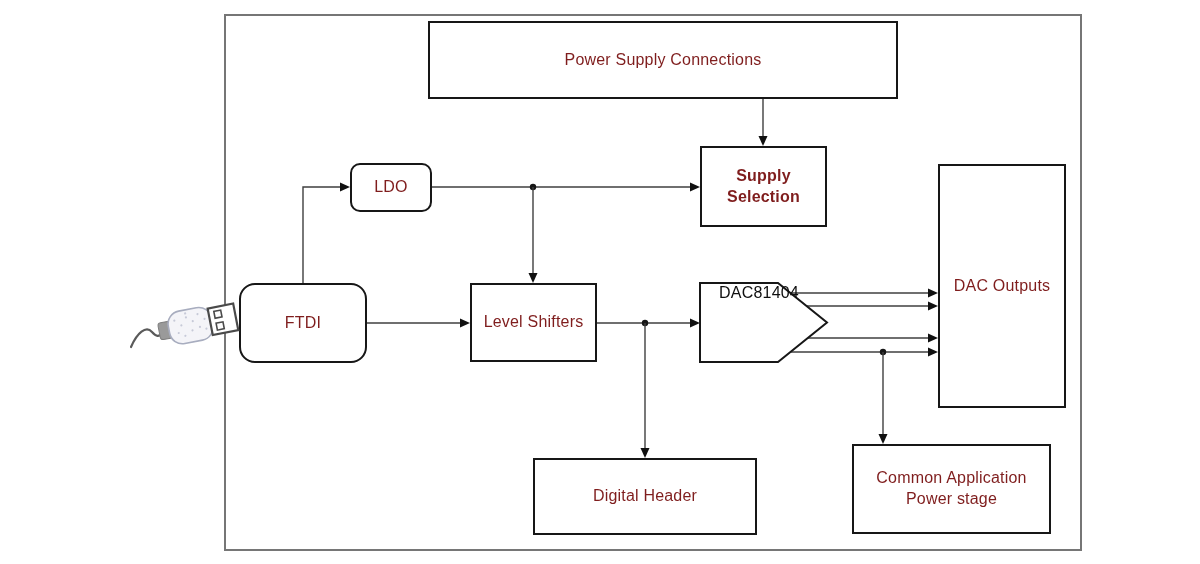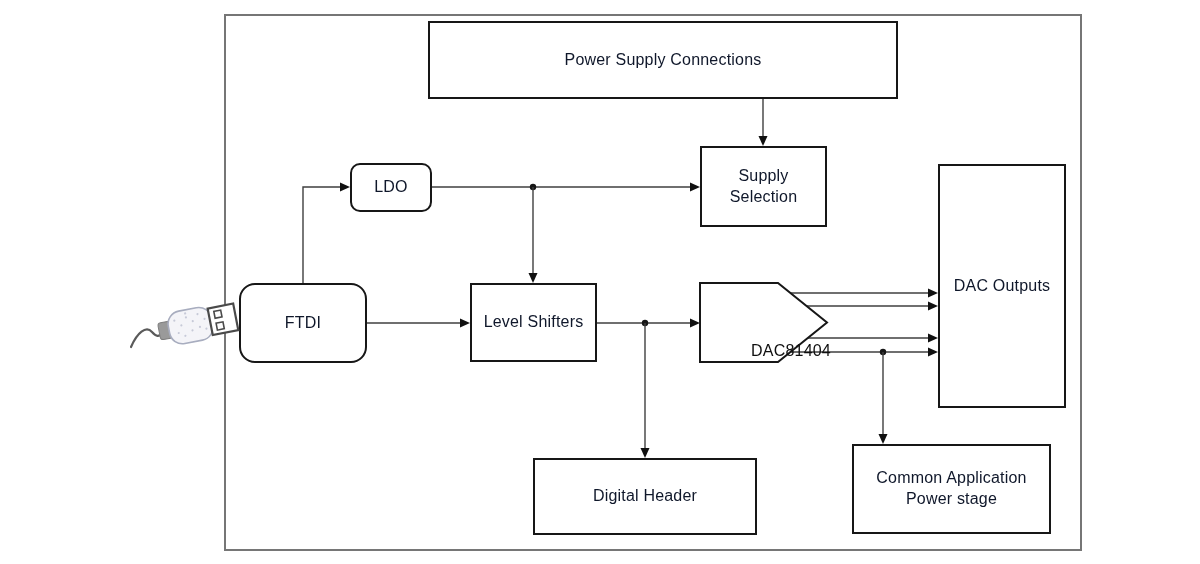--- a/index.html
+++ b/index.html
@@ -9,31 +9,31 @@
     color:#111111;
   }
   .frame {
     position:absolute; left:224px; top:14px; width:858px; height:537px;
     border:2px solid #767676; box-sizing:border-box; background:#ffffff;
   }
   .block {
     position:absolute; box-sizing:border-box;
     border:2px solid #171717; background:#ffffff;
     display:flex; align-items:center; justify-content:center;
-    text-align:center; font-size:16px; letter-spacing:0.2px; color:#0f172a;
+    text-align:center; font-size:16px; letter-spacing:0.2px; color:#7f1d1d;
   }
   .block span, .penta-label span { white-space:pre-line; line-height:1.3; }
   .penta-label {
-    position:absolute; display:flex; align-items:flex-end; justify-content:center;
-    text-align:center; font-size:16px; letter-spacing:0.2px; color:#0f0f0f;margin-left:32px;
+    position:absolute; display:flex; align-items:flex-start; justify-content:center;
+    text-align:center; font-size:16px; letter-spacing:0.2px; color:#0f0f0f;
   }
   svg.wires { position:absolute; left:0; top:0; width:1200px; height:564px; }
   .b-power   { left:428px; top:21px;  width:470px; height:78px; }
   .b-ldo     { left:350px; top:163px; width:82px;  height:49px;border-radius:10px; }
-  .b-supply  { left:700px; top:146px; width:127px; height:81px; }
+  .b-supply  { left:700px; top:146px; width:127px; height:81px;font-weight:bold; }
   .b-ftdi    { left:239px; top:283px; width:128px; height:80px;border-radius:16px; }
   .b-level   { left:470px; top:283px; width:127px; height:79px; }
   .b-dacout  { left:938px; top:164px; width:128px; height:244px; }
   .b-digital { left:533px; top:458px; width:224px; height:77px; }
   .b-common  { left:852px; top:444px; width:199px; height:90px; }
   .l-dac     { left:700px; top:283px; width:118px; height:79px; }
 </style>
 </head>
 <body>
 

